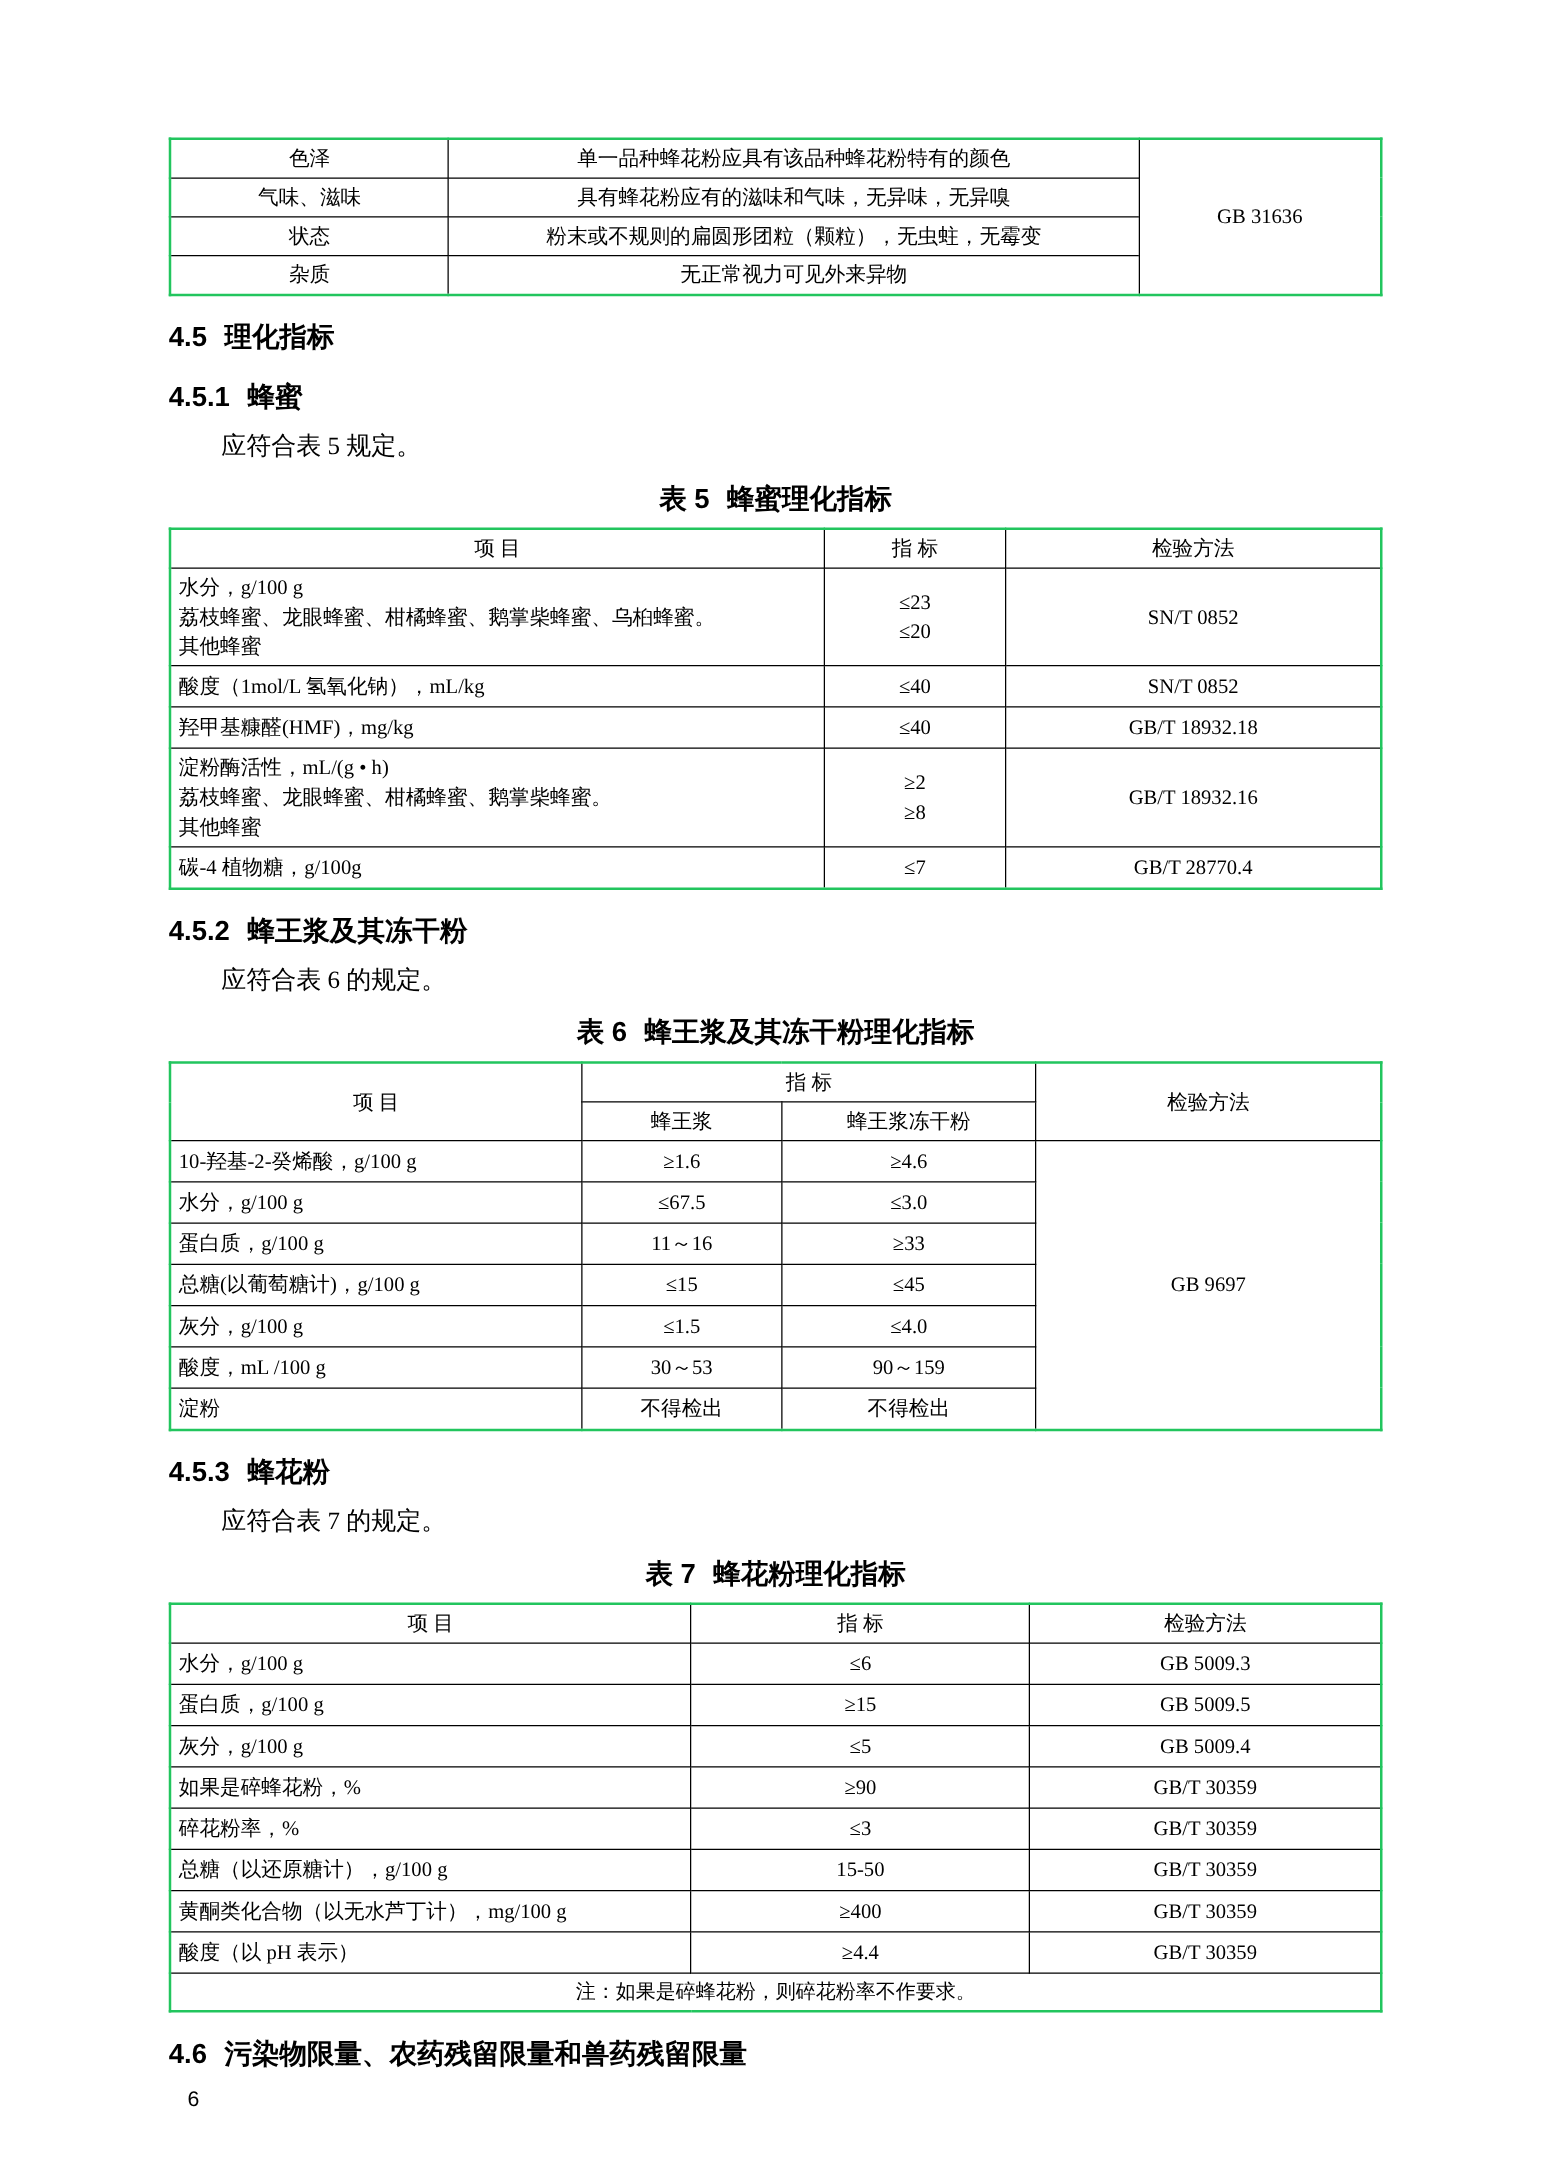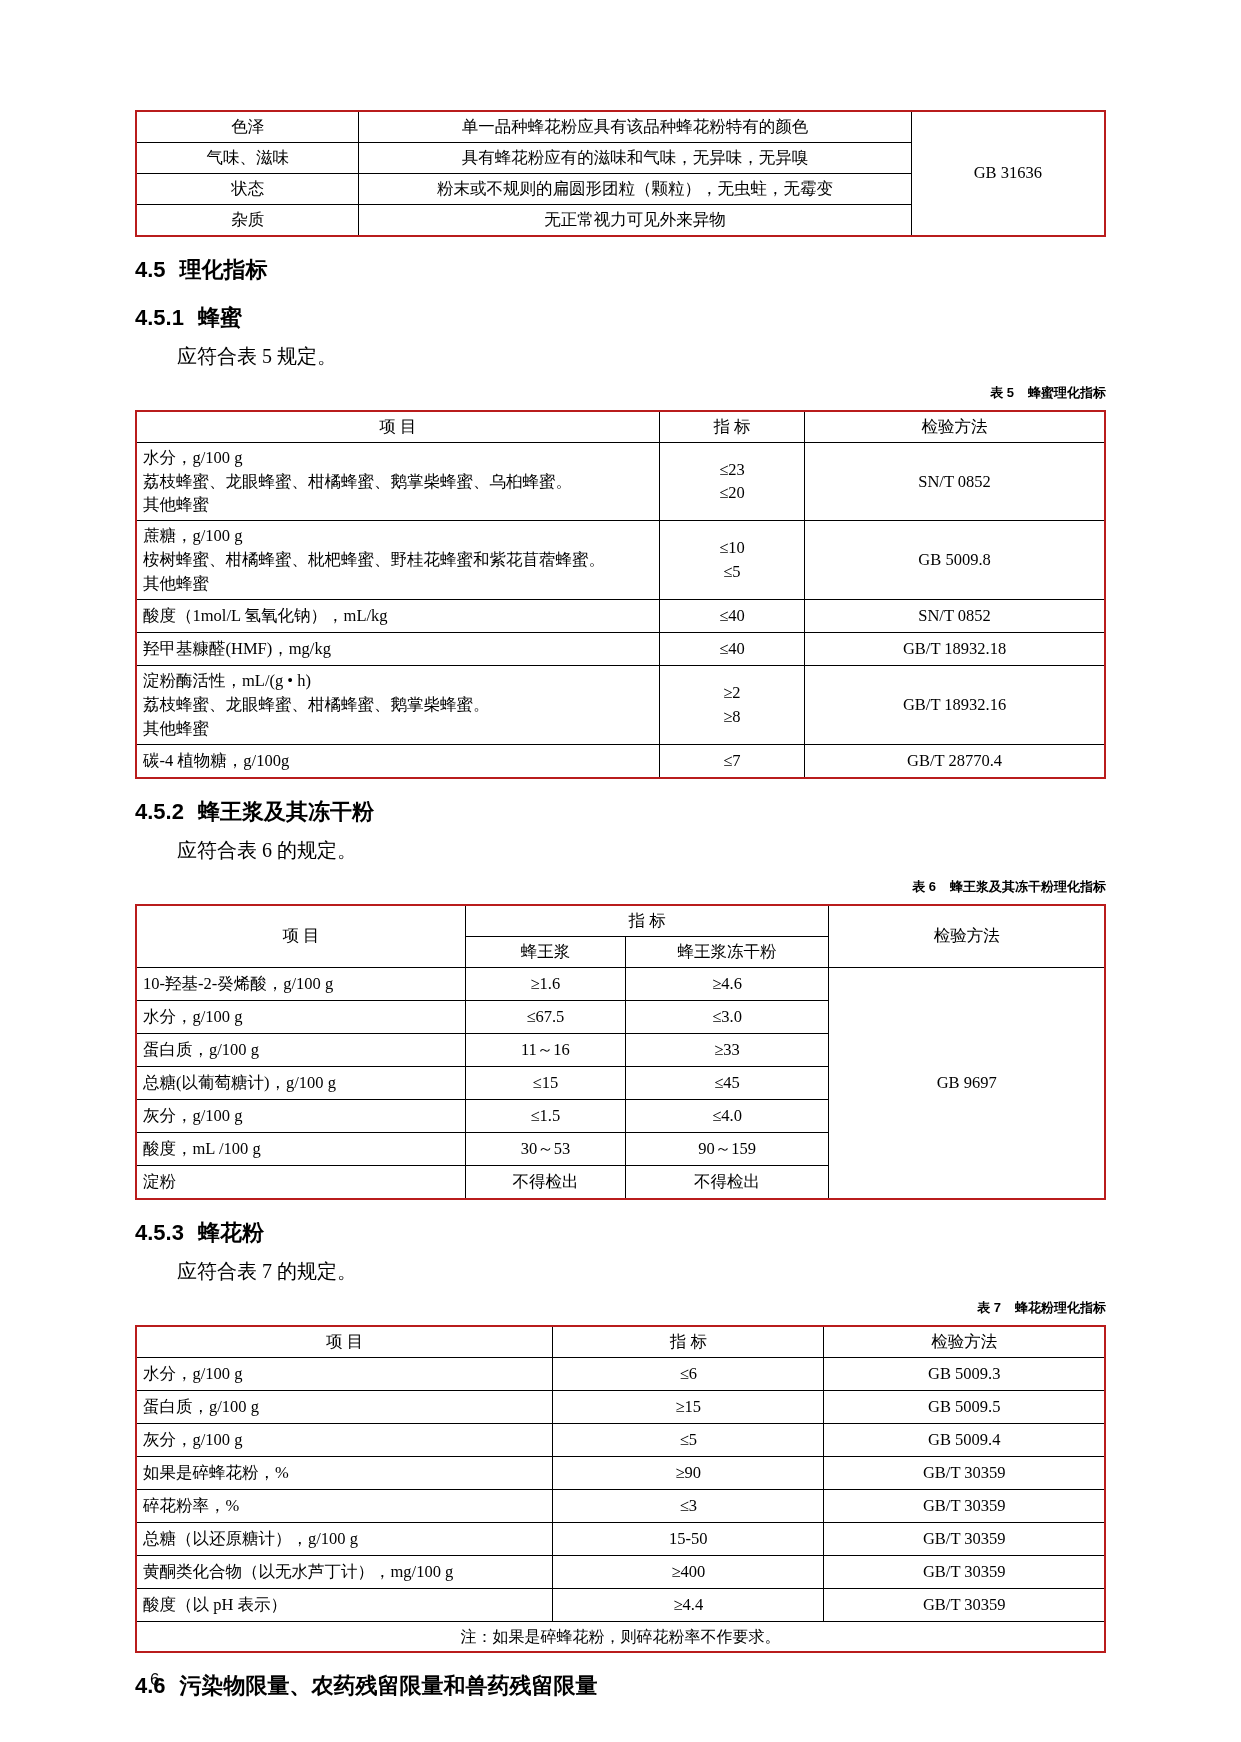--- a/index.html
+++ b/index.html
@@ -20,21 +20,21 @@
     height: 1742px;
     box-sizing: border-box;
     padding: 110px 135px 0 135px;
   }
   table {
     border-collapse: collapse;
     width: 100%;
     table-layout: fixed;
   }
   table.outer {
-    border: 2px solid #b91c1c;
+    border: 2px solid #22c55e;
   }
   td, th {
     border: 1px solid #000;
     padding: 3px 6px;
     font-size: 16.5px;
     line-height: 1.45;
     vertical-align: middle;
     font-weight: normal;
   }
   .c { text-align: center; }
@@ -48,24 +48,24 @@
   }
   .sec-num .t { margin-left: 14px; }
   .sec-l1 { padding-left: 0px; }
   .sec-l2 { padding-left: 0px; }
   .para {
     font-size: 20px;
     margin: 8px 0 14px 0;
     padding-left: 42px;
   }
   .tbl-title {
-    text-align: right;
+    text-align: center;
     font-family: "Liberation Sans", sans-serif;
     font-weight: bold;
-    font-size: 13px;
+    font-size: 22px;
     margin: 14px 0 8px 0;
   }
   .tbl-title .gap { display: inline-block; width: 14px; }
   .multiline { white-space: pre-line; }
   .note-row td {
     text-align: center;
     font-size: 16px;
   }
   .footer-num {
     position: absolute;
@@ -149,28 +149,20 @@
     </thead>
     <tbody>
       <tr>
         <td class="l multiline">水分，g/100 g
 荔枝蜂蜜、龙眼蜂蜜、柑橘蜂蜜、鹅掌柴蜂蜜、乌桕蜂蜜。
 其他蜂蜜</td>
         <td class="c multiline">≤23
 ≤20</td>
         <td class="c">SN/T 0852</td>
       </tr>
-      <tr>
-        <td class="l multiline">蔗糖，g/100 g
-桉树蜂蜜、柑橘蜂蜜、枇杷蜂蜜、野桂花蜂蜜和紫花苜蓿蜂蜜。
-其他蜂蜜</td>
-        <td class="c multiline">≤10
-≤5</td>
-        <td class="c">GB 5009.8</td>
-      </tr>
       <tr class="tall">
         <td class="l">酸度（1mol/L 氢氧化钠），mL/kg</td>
         <td class="c">≤40</td>
         <td class="c">SN/T 0852</td>
       </tr>
       <tr class="tall">
         <td class="l">羟甲基糠醛(HMF)，mg/kg</td>
         <td class="c">≤40</td>
         <td class="c">GB/T 18932.18</td>
       </tr>

